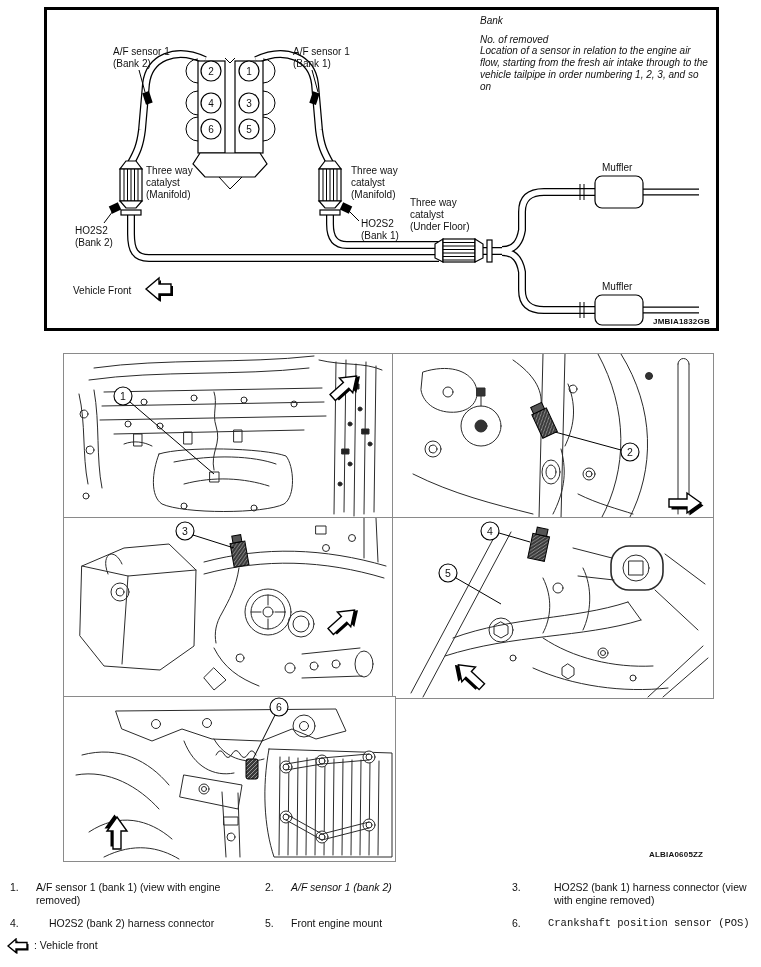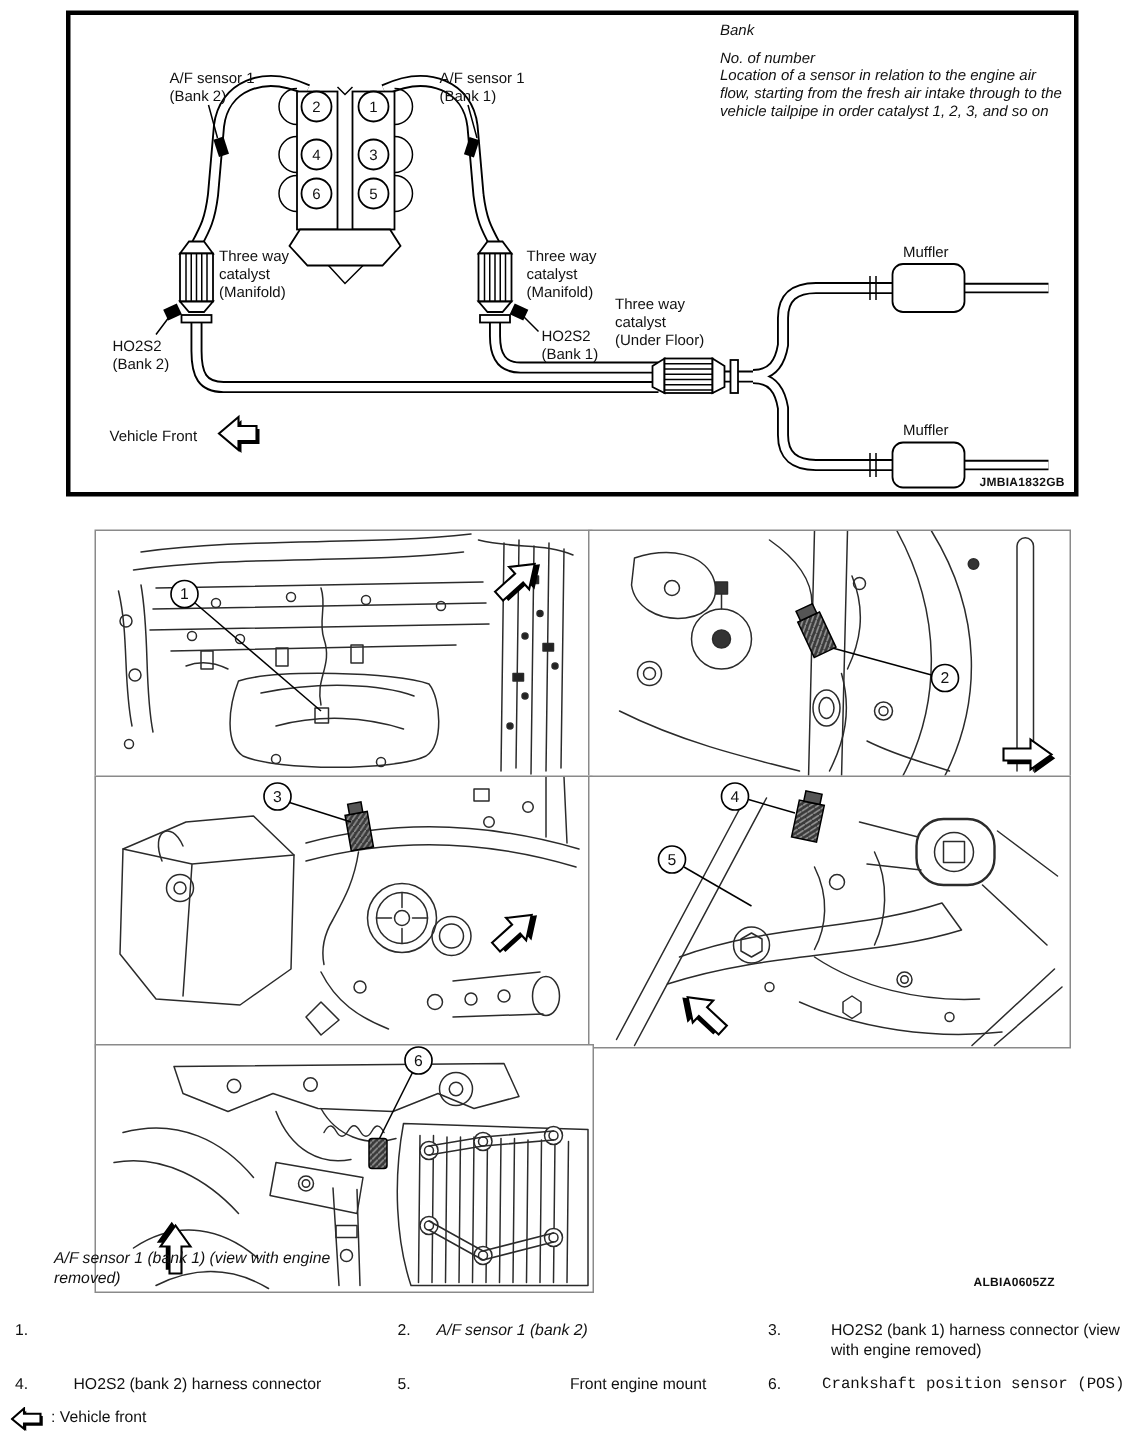--- a/index.html
+++ b/index.html
@@ -157,22 +157,22 @@
 
     <g transform="translate(99,267)">
       <polygon class="arr-sh" points="2,14 15,3 15,9 27,9 27,19 15,19 15,25"></polygon>
       <polygon class="arr-top" points="0,12 13,1 13,7 25,7 25,17 13,17 13,23"></polygon>
     </g>
 
   </svg>
   <div class="abs" style="left:433px;top:5px;width:228px;font-size:10px;line-height:11.7px;font-style:italic;">
     <div>Bank</div>
     <div style="height:7px"></div>
-    <div>No. of number</div>
-    <div>Location of a sensor in relation to the engine air flow, starting from the fresh air intake through to the vehicle tailpipe in order catalyst 1, 2, 3, and so on</div>
+    <div>No. of removed</div>
+    <div>Location of a sensor in relation to the engine air flow, starting from the fresh air intake through to the vehicle tailpipe in order numbering 1, 2, 3, and so on</div>
   </div>
 </div>
 
 <div class="abs panel" style="left:63px;top:353px;width:330px;height:165px;">
 <svg width="330" height="165" viewBox="0 0 330 165">
   <g class="art">
     <path d="M 30,14 C 100,4 180,10 250,2 M 25,26 C 95,16 175,22 245,14 M 255,6 C 280,12 300,8 318,16"></path>
     <path d="M 40,38 L 258,34 M 38,52 L 260,48 M 36,66 L 262,62"></path>
     <circle cx="80" cy="48" r="3"></circle>
         <circle cx="130" cy="44" r="3"></circle>
@@ -411,29 +411,29 @@
     <path class="arr-sh" transform="translate(2.5,-2.5)" d="M 0,6 L 18,6 L 18,0 L 32,10 L 18,20 L 18,14 L 0,14 Z"></path>
     <path class="arr-top" d="M 0,6 L 18,6 L 18,0 L 32,10 L 18,20 L 18,14 L 0,14 Z"></path>
   </g>
 </svg>
 </div>
 
 <div class="abs" id="photo-figid">ALBIA0605ZZ</div>
 
 <div>
   <div class="lg-num" style="left:10px;top:881px;">1.</div>
-  <div class="lg-txt" style="left:36px;top:833px;width:202px;font-style:italic;">A/F sensor 1 (bank 1) (view with engine removed)</div>
+  <div class="lg-txt" style="left:36px;top:881px;width:202px;">A/F sensor 1 (bank 1) (view with engine removed)</div>
   <div class="lg-num" style="left:265px;top:881px;">2.</div>
   <div class="lg-txt" style="left:291px;top:881px;width:180px;font-style:italic;">A/F sensor 1 (bank 2)</div>
   <div class="lg-num" style="left:512px;top:881px;">3.</div>
   <div class="lg-txt" style="left:554px;top:881px;width:208px;">HO2S2 (bank 1) harness connector (view with engine removed)</div>
   <div class="lg-num" style="left:10px;top:917px;">4.</div>
   <div class="lg-txt" style="left:36px;top:917px;width:210px;padding-left:13px;">HO2S2 (bank 2) harness connector</div>
   <div class="lg-num" style="left:265px;top:917px;">5.</div>
-  <div class="lg-txt" style="left:291px;top:917px;width:180px;text-align:right;">Front engine mount</div>
+  <div class="lg-txt" style="left:291px;top:917px;width:180px;">Front engine mount</div>
   <div class="lg-num" style="left:512px;top:917px;">6.</div>
   <div class="lg-txt" style="left:548px;top:917px;width:210px;font-family:Liberation Mono, monospace;">Crankshaft position sensor (POS)</div>
 
   <svg class="abs" style="left:7px;top:938px;" width="24" height="18" viewBox="0 0 24 18">
     <polygon class="arr-sh" points="2.5,9.5 10.5,2.5 10.5,6 21.5,6 21.5,12.5 10.5,12.5 10.5,16"></polygon>
     <polygon class="arr-top" points="1,8 9,1 9,4.5 20,4.5 20,11 9,11 9,14.5" stroke-width="1.1"></polygon>
   </svg>
   <div class="lg-txt" style="left:34px;top:939px;text-align:center;">: Vehicle front</div>
 </div>
 

